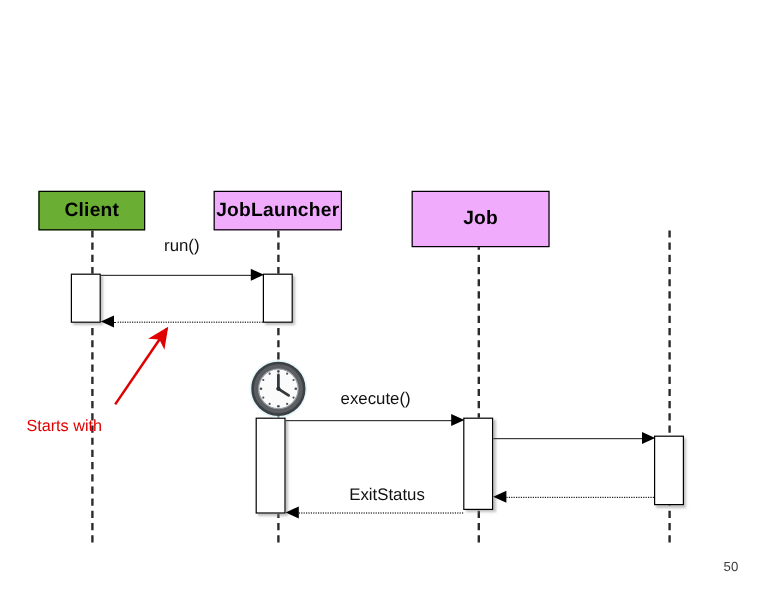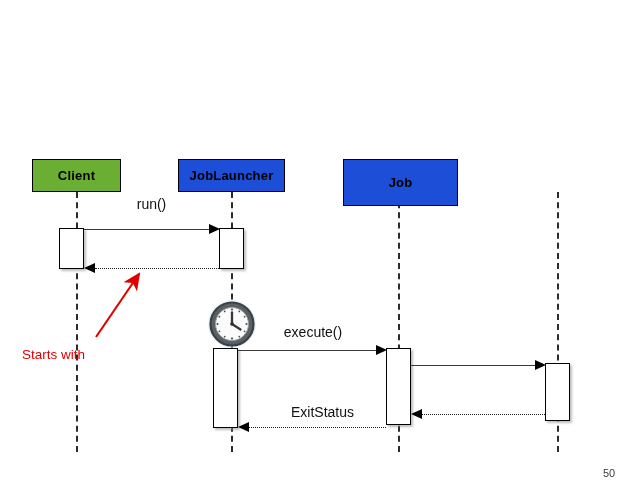--- a/index.html
+++ b/index.html
@@ -20,27 +20,27 @@
   }
   
   .actor-box {
     position: absolute;
     box-sizing: border-box;
     border: 1px solid #000000;
     display: flex;
     align-items: center;
     justify-content: center;
     font-weight: bold;
-    font-size: 13px;
+    font-size: 16px;
     color: #000000;
     letter-spacing: 0.2px;
     white-space: nowrap;
   }
   .actor-box.green { background: #6AAF34; }
-  .actor-box.blue  { background: #1d4ed8; }
+  .actor-box.blue  { background: #f0abfc; }
 
   
   .lifeline {
     position: absolute;
     width: 0;
     border-left: 2px dashed #2b2b2b;
   }
 
   
   .activation {

